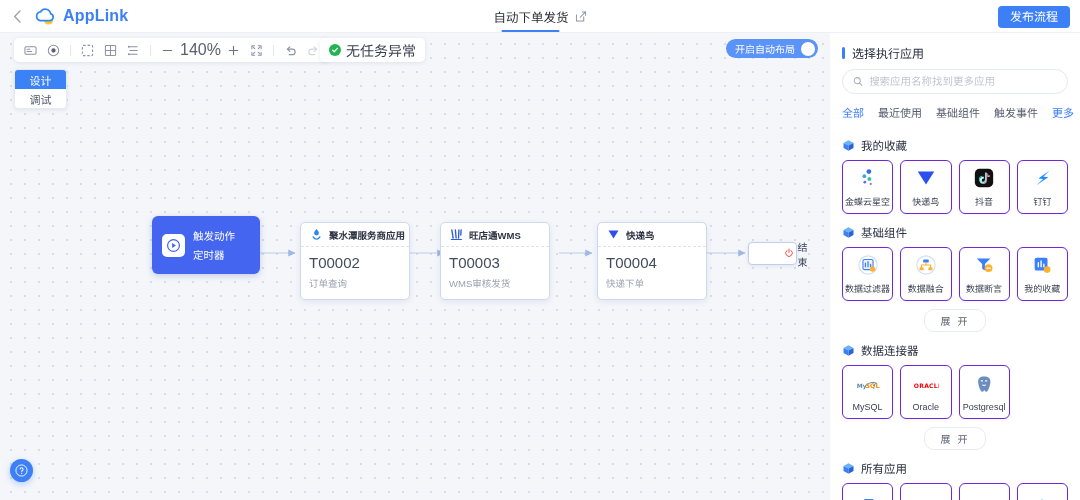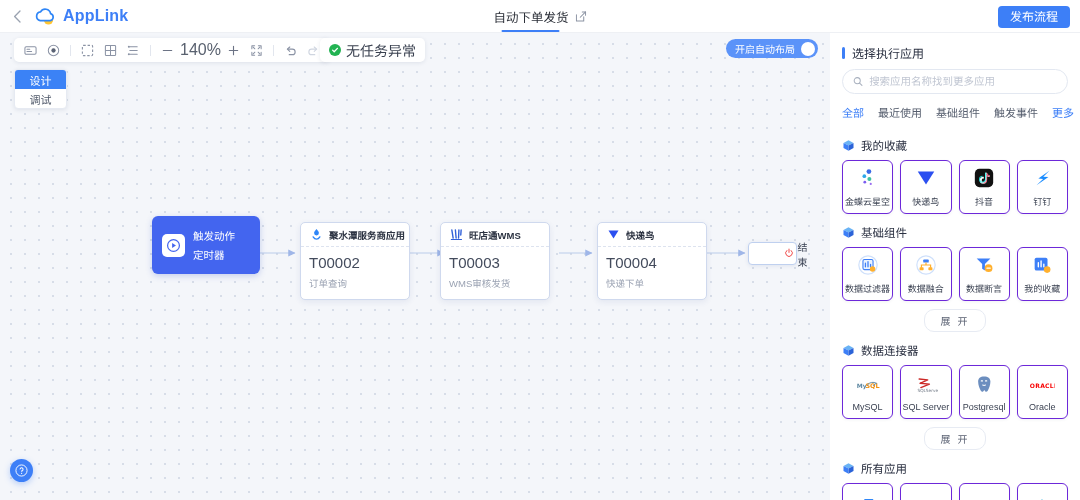--- a/index.html
+++ b/index.html
@@ -553,43 +553,34 @@
                 <svg width="24" height="18" viewBox="0 0 28 20">
                   <text x="1" y="13" font-family="DejaVu Sans, sans-serif" font-size="7" font-weight="bold" fill="#5d87a1">My</text>
                   <text x="11" y="14" font-family="DejaVu Sans, sans-serif" font-size="7.5" font-weight="bold" fill="#f29111">SQL</text>
                   <path d="M13 10q5-5 11-2-3 1-4 3" fill="none" stroke="#5d87a1" stroke-width="1.1"></path>
                 </svg>
               </span>
               <span class="tlabel">MySQL</span>
             </div>
             <div class="tile">
               <span class="tico">
-                <svg width="24" height="18" viewBox="0 0 28 20">
-                  <path d="M6 3l10 1-9 4 11 1-10 4" fill="none" stroke="#cc2927" stroke-width="1.6" stroke-linecap="round" stroke-linejoin="round"></path>
-                  <text x="4" y="18" font-family="DejaVu Sans, sans-serif" font-size="5" fill="#6b7480">SQLServer</text>
-                </svg>
-              </span>
-              <span class="tlabel">SQL Server</span>
+                <svg width="26" height="16" viewBox="0 0 30 16">
+                  <text x="1" y="11" font-family="DejaVu Sans, sans-serif" font-size="7" font-weight="bold" fill="#f80000" letter-spacing=".3">ORACLE</text>
+                </svg>
+              </span>
+              <span class="tlabel">Oracle</span>
             </div>
             <div class="tile">
               <span class="tico">
                 <svg width="22" height="22" viewBox="0 0 24 24">
                   <path d="M12 2.6c4.4 0 7 2 7 5.6 0 4-1.6 8-3.1 10.3-.7 1-1.9 1.2-2.6.3l-1-1.3-1 1.3c-.7.9-1.9.7-2.6-.3C7.2 16.2 5.6 12.2 5.6 8.2c0-3.6 2.4-5.6 6.4-5.6z" fill="#6c8ebf"></path>
                   <path d="M9 7.5h1.4M13.6 7.5H15M10.6 12c1 .6 2 .6 3 0" fill="none" stroke="#fff" stroke-width="1.1" stroke-linecap="round"></path>
                 </svg>
               </span>
               <span class="tlabel">Postgresql</span>
-            </div>
-            <div class="tile">
-              <span class="tico">
-                <svg width="26" height="16" viewBox="0 0 30 16">
-                  <text x="1" y="11" font-family="DejaVu Sans, sans-serif" font-size="7" font-weight="bold" fill="#f80000" letter-spacing=".3">ORACLE</text>
-                </svg>
-              </span>
-              <span class="tlabel">Oracle</span>
             </div>
           </div>
           <div class="expand-wrap">
             <button class="expand">展 开</button>
           </div>
         </div>
 
         <div>
           <div class="sec-head">
             <span class="cube">

